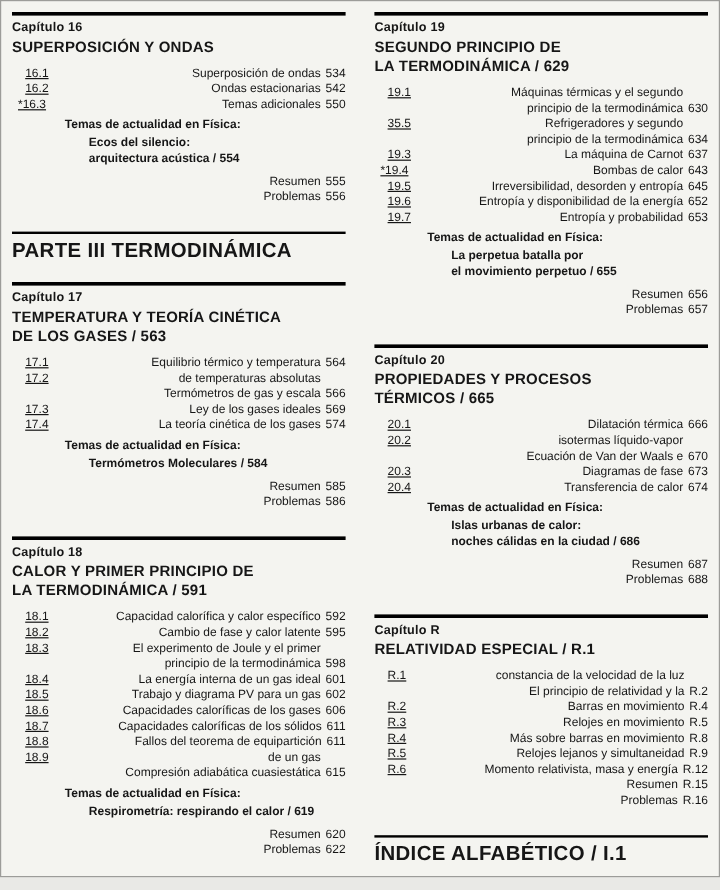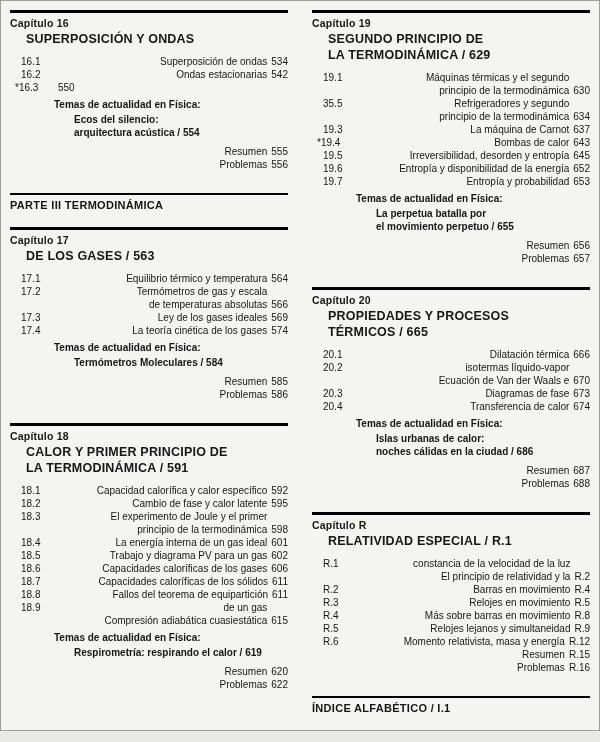--- a/index.html
+++ b/index.html
@@ -13,24 +13,24 @@
     display:flex; gap:24px;
   }
   .col { flex:0 0 278px; width:278px; }
   .block { margin-bottom:22px; }
   .block.part { margin-bottom:16px; }
   .block:last-child { margin-bottom:0; }
   .rule { height:3px; background:var(--rule,#000); margin-bottom:4px; }
   .rule.thin { height:2px; }
   .chapter-label { font-size:10.5px; font-weight:700; margin-bottom:2px; letter-spacing:.2px; }
   .chapter-title { font-size:12.5px; font-weight:700; line-height:16px; letter-spacing:.2px; margin-bottom:8px; }
-  .chapter-title div { white-space:nowrap;margin-left:16px; }
-  .part-heading, .index-heading { font-size:11px; font-weight:700; letter-spacing:.3px; white-space:nowrap; }
+  .chapter-title div { white-space:nowrap; }
+  .part-heading, .index-heading { font-size:17px; font-weight:700; letter-spacing:.3px; white-space:nowrap; }
   .entry { display:flex; align-items:flex-start; font-size:10px; line-height:13px; }
-  .num { flex:0 0 44px; padding-left:11px; }
+  .num { flex:0 0 44px; padding-left:11px;text-decoration:underline; }
   .num.starred { padding-left:5px; }
   .lines { flex:1 1 auto; min-width:0; }
   .lines div { white-space:nowrap;text-align:right; }
   .pg { align-self:flex-end; padding-left:4px; white-space:nowrap; }
   .feature { margin:4px 0 6px 44px; font-size:10px; line-height:13px; font-weight:700; }
   .feature-header { margin-bottom:2px; }
   .feature-title div { white-space:nowrap;padding-left:20px; }
 </style>
 </head>
 <body>
@@ -52,20 +52,23 @@
         </div>
         <div class="entry">
           <span class="num">16.2</span>
           <span class="lines">
             <div>Ondas estacionarias</div>
           </span>
           <span class="pg">542</span>
         </div>
         <div class="entry">
           <span class="num starred">*16.3</span>
+          <span class="lines">
+            <div>Temas adicionales</div>
+          </span>
           <span class="pg">550</span>
         </div>
         <div class="feature">
           <div class="feature-header">Temas de actualidad en Física:</div>
           <div class="feature-title">
             <div>Ecos del silencio:</div>
             <div>arquitectura acústica / 554</div>
           </div>
         </div>
         <div class="entry">
@@ -84,34 +87,35 @@
         </div>
       </section>
       <section class="block part">
         <div class="rule thin"></div>
         <h2 class="part-heading">PARTE III TERMODINÁMICA</h2>
       </section>
       <section class="block chapter">
         <div class="rule"></div>
         <div class="chapter-label">Capítulo 17</div>
         <h2 class="chapter-title">
+          <div>TEMPERATURA Y TEORÍA CINÉTICA</div>
           <div>DE LOS GASES / 563</div>
         </h2>
         <div class="entry">
           <span class="num">17.1</span>
           <span class="lines">
             <div>Equilibrio térmico y temperatura</div>
           </span>
           <span class="pg">564</span>
         </div>
         <div class="entry">
           <span class="num">17.2</span>
           <span class="lines">
+            <div>de temperaturas absolutas</div>
             <div>Termómetros de gas y escala</div>
-            <div>de temperaturas absolutas</div>
           </span>
           <span class="pg">566</span>
         </div>
         <div class="entry">
           <span class="num">17.3</span>
           <span class="lines">
             <div>Ley de los gases ideales</div>
           </span>
           <span class="pg">569</span>
         </div>

